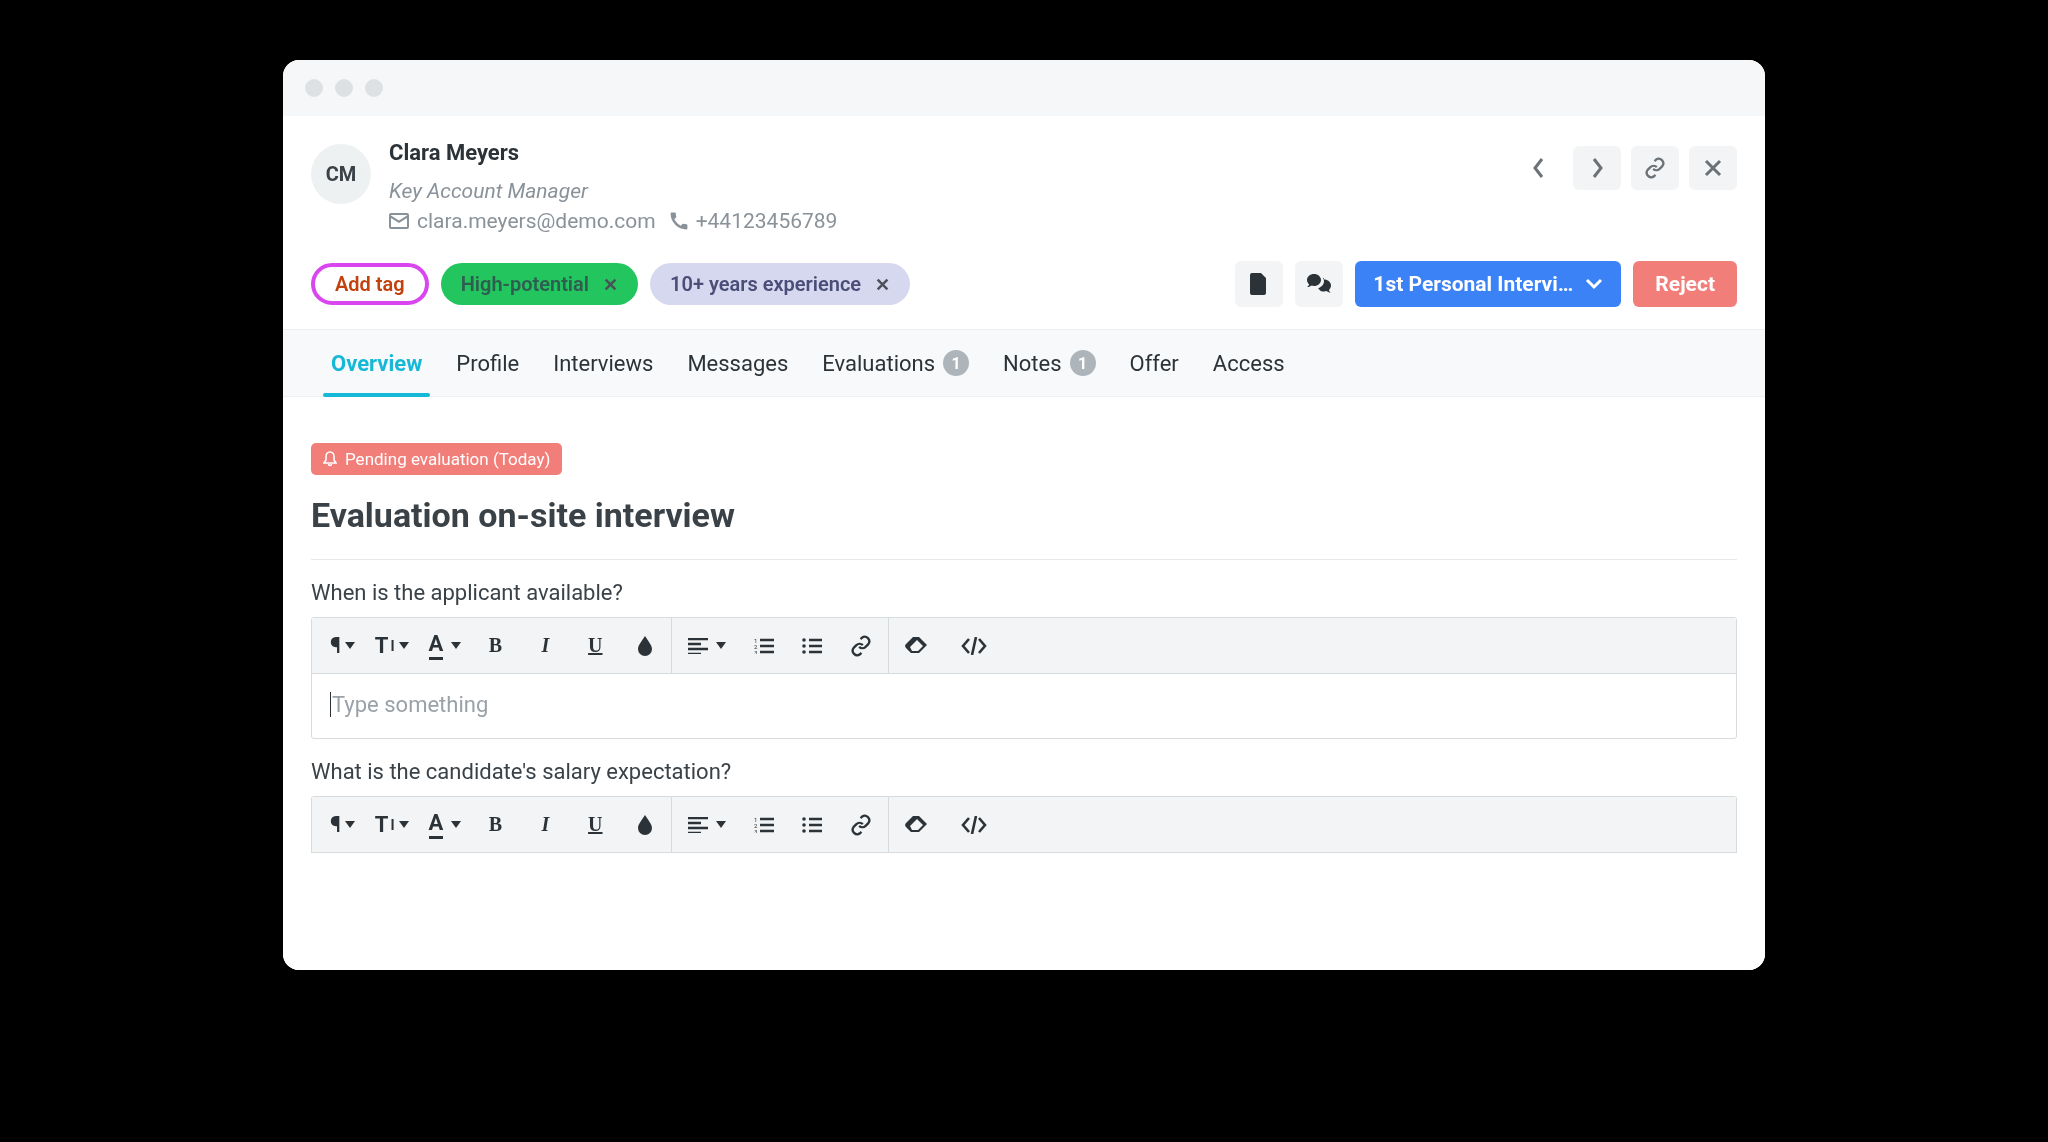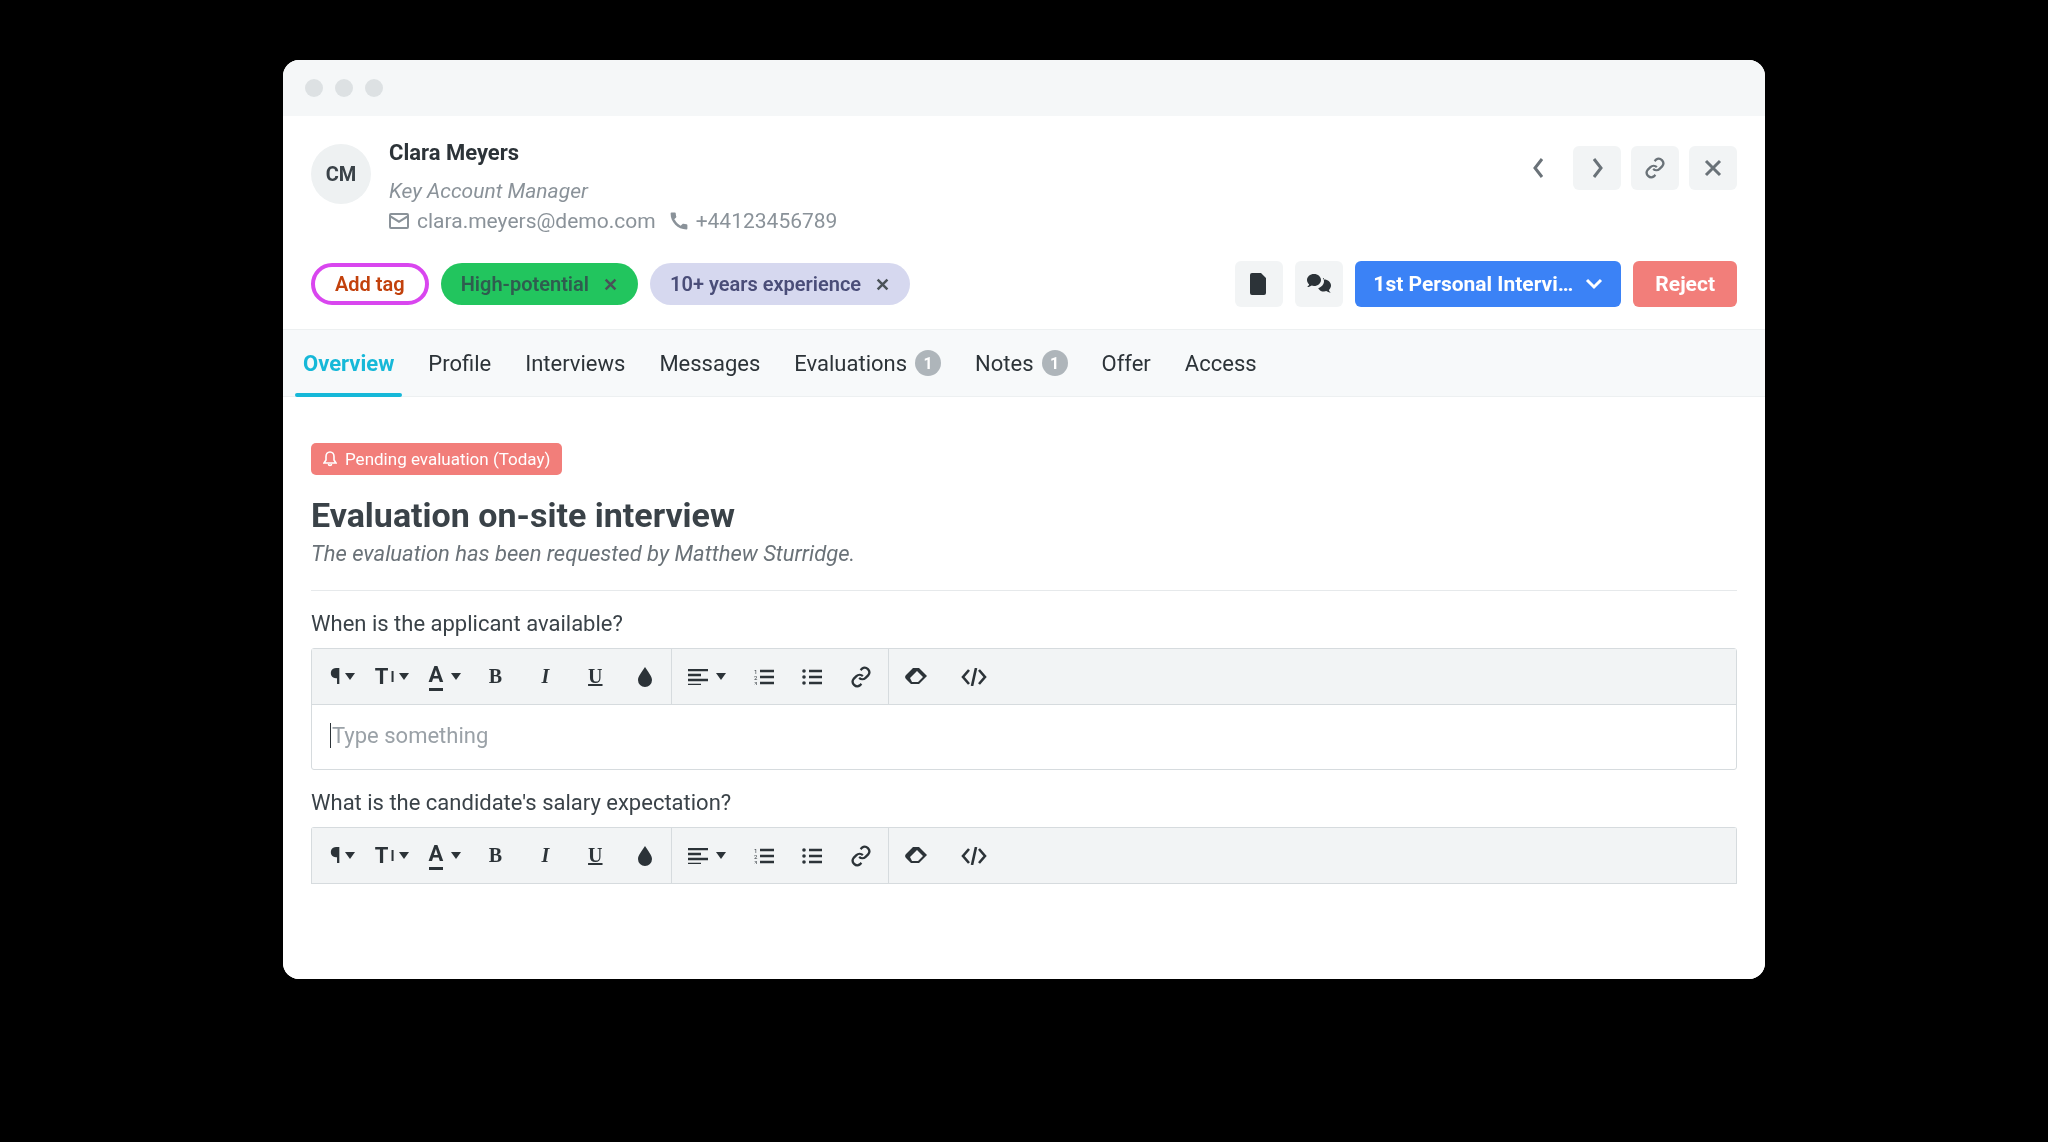--- a/index.html
+++ b/index.html
@@ -84,33 +84,33 @@
 
   
   .tabs {
     display: flex; gap: 34px; padding: 0 20px; background: #f7f9fa;
     border-top: 1px solid #edf0f1; border-bottom: 1px solid #edf0f1;
   }
   .tab {
     height: 66px; display: inline-flex; align-items: center; gap: 8px;
     font-size: 22px; color: #2c3338; cursor: pointer; position: relative;
   }
-  .tab.active { color: #16b8d8; font-weight: 700; }
+  .tab.active { color: #16b8d8; font-weight: 700; margin-left: 28px; }
   .tab.active::after {
     content: ""; position: absolute; left: -8px; right: -8px; bottom: -1px;
     height: 4px; background: #16b8d8; border-radius: 2px;
   }
   .badge {
     min-width: 26px; height: 26px; border-radius: 13px; background: #aeb5ba;
     color: #fff; font-size: 16px; font-weight: 700; display: inline-flex;
     align-items: center; justify-content: center; padding: 0 6px;
   }
 
   
-  .main { padding: 46px 28px 16px 28px; }
+  .main { padding: 46px 28px 7px 28px; }
   .alert {
     display: inline-flex; align-items: center; gap: 8px;
     background: #f27e7a; color: #fff; border-radius: 5px;
     height: 32px; padding: 0 12px; font-size: 17px;
   }
   .eval-title { font-size: 34px; color: #3a4248; margin-top: 20px; }
   .eval-sub { font-size: 22px; color: #6a7278; font-style: italic; margin-top: 6px; }
   .divider { border: none; border-top: 1px solid #e6e9eb; margin-top: 24px; }
 
   .question { font-size: 22px; color: #3a4248; margin-top: 20px; margin-bottom: 12px; }
@@ -261,21 +261,20 @@
 
         <div class="alert">
           <svg width="14" height="16" viewBox="0 0 14 16" fill="none" stroke="white" stroke-width="1.6">
               <path d="M7 1c-2.5 0-4 2-4 4.5V9l-2 3h12l-2-3V5.5C11 3 9.5 1 7 1z"></path>
               <path d="M5.5 13a1.5 1.5 0 0 0 3 0"></path>
             </svg>
           <span>Pending evaluation (Today)</span>
         </div>
 
         <h2 class="eval-title">Evaluation on-site interview</h2>
-        <div class="eval-sub">The evaluation has been requested by Matthew Sturridge.</div>
         <hr class="divider">
 
         
         <div class="question">When is the applicant available?</div>
         <div class="editor">
           <div class="toolbar">
             <div class="tgroup">
               <span class="tbtn">
                   <span style="font-size:22px;font-weight:700">¶</span>
                   <svg width="10" height="8" viewBox="0 0 10 8">

